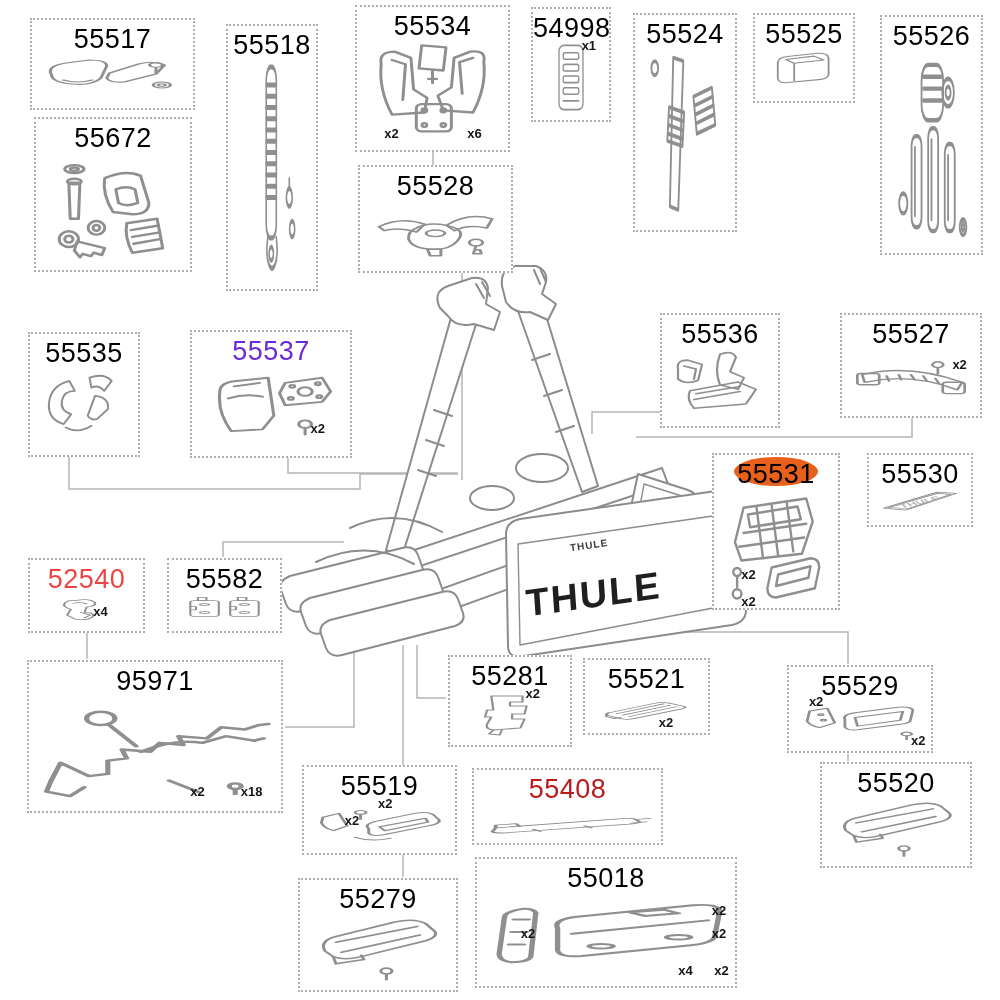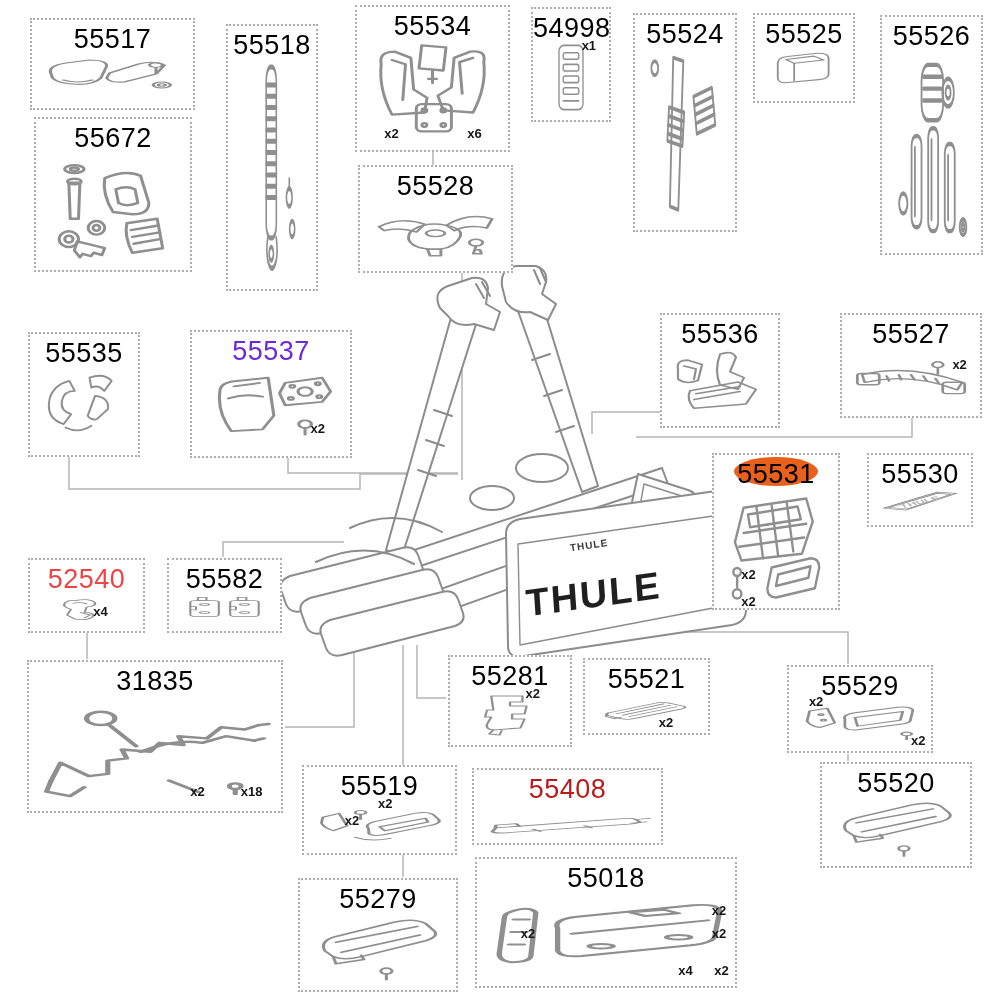--- a/index.html
+++ b/index.html
@@ -288,21 +288,21 @@
           <ellipse cx="29" cy="62" rx="5" ry="3"></ellipse>
           <path d="M14,44 h6 v10 h-6"></path>
           <rect x="56" y="26" width="30" height="48" rx="5"></rect>
           <rect x="64" y="16" width="9" height="10"></rect>
           <ellipse cx="71" cy="38" rx="5" ry="3"></ellipse>
           <ellipse cx="71" cy="62" rx="5" ry="3"></ellipse>
           <path d="M56,44 h6 v10 h-6"></path>
         </svg>
       </div>
       <div class="pbox" style="left: 27px; top: 660px; width: 256px; height: 153px;">
-        <span class="pnum" style="color:#000">31835</span>
+        <span class="pnum" style="color:#000">95971</span>
         <svg class="sketch" viewBox="0 0 100 100" preserveAspectRatio="none">
           <circle cx="27" cy="22" r="6"></circle>
           <path d="M30,27 L42,47" stroke-width="3"></path>
           <path d="M6,78 L10,62 L22,74 L30,72 L30,60 L38,58 L36,50 L48,52 L52,44 L62,46 L60,38 L72,40 L78,30 L88,32 L94,28"></path>
           <path d="M6,78 L4,88 L14,92 L20,84"></path>
           <path d="M44,52 Q58,40 70,44 L80,38 L92,42" stroke="#777"></path>
           <path d="M92,42 l4,-2 M94,28 l4,-1" stroke-width="2.5"></path>
           <path d="M56,78 L68,88" stroke-width="2.5"></path>
           <circle cx="84" cy="83" r="2.5"></circle>
           <path d="M84,86 v4"></path>

